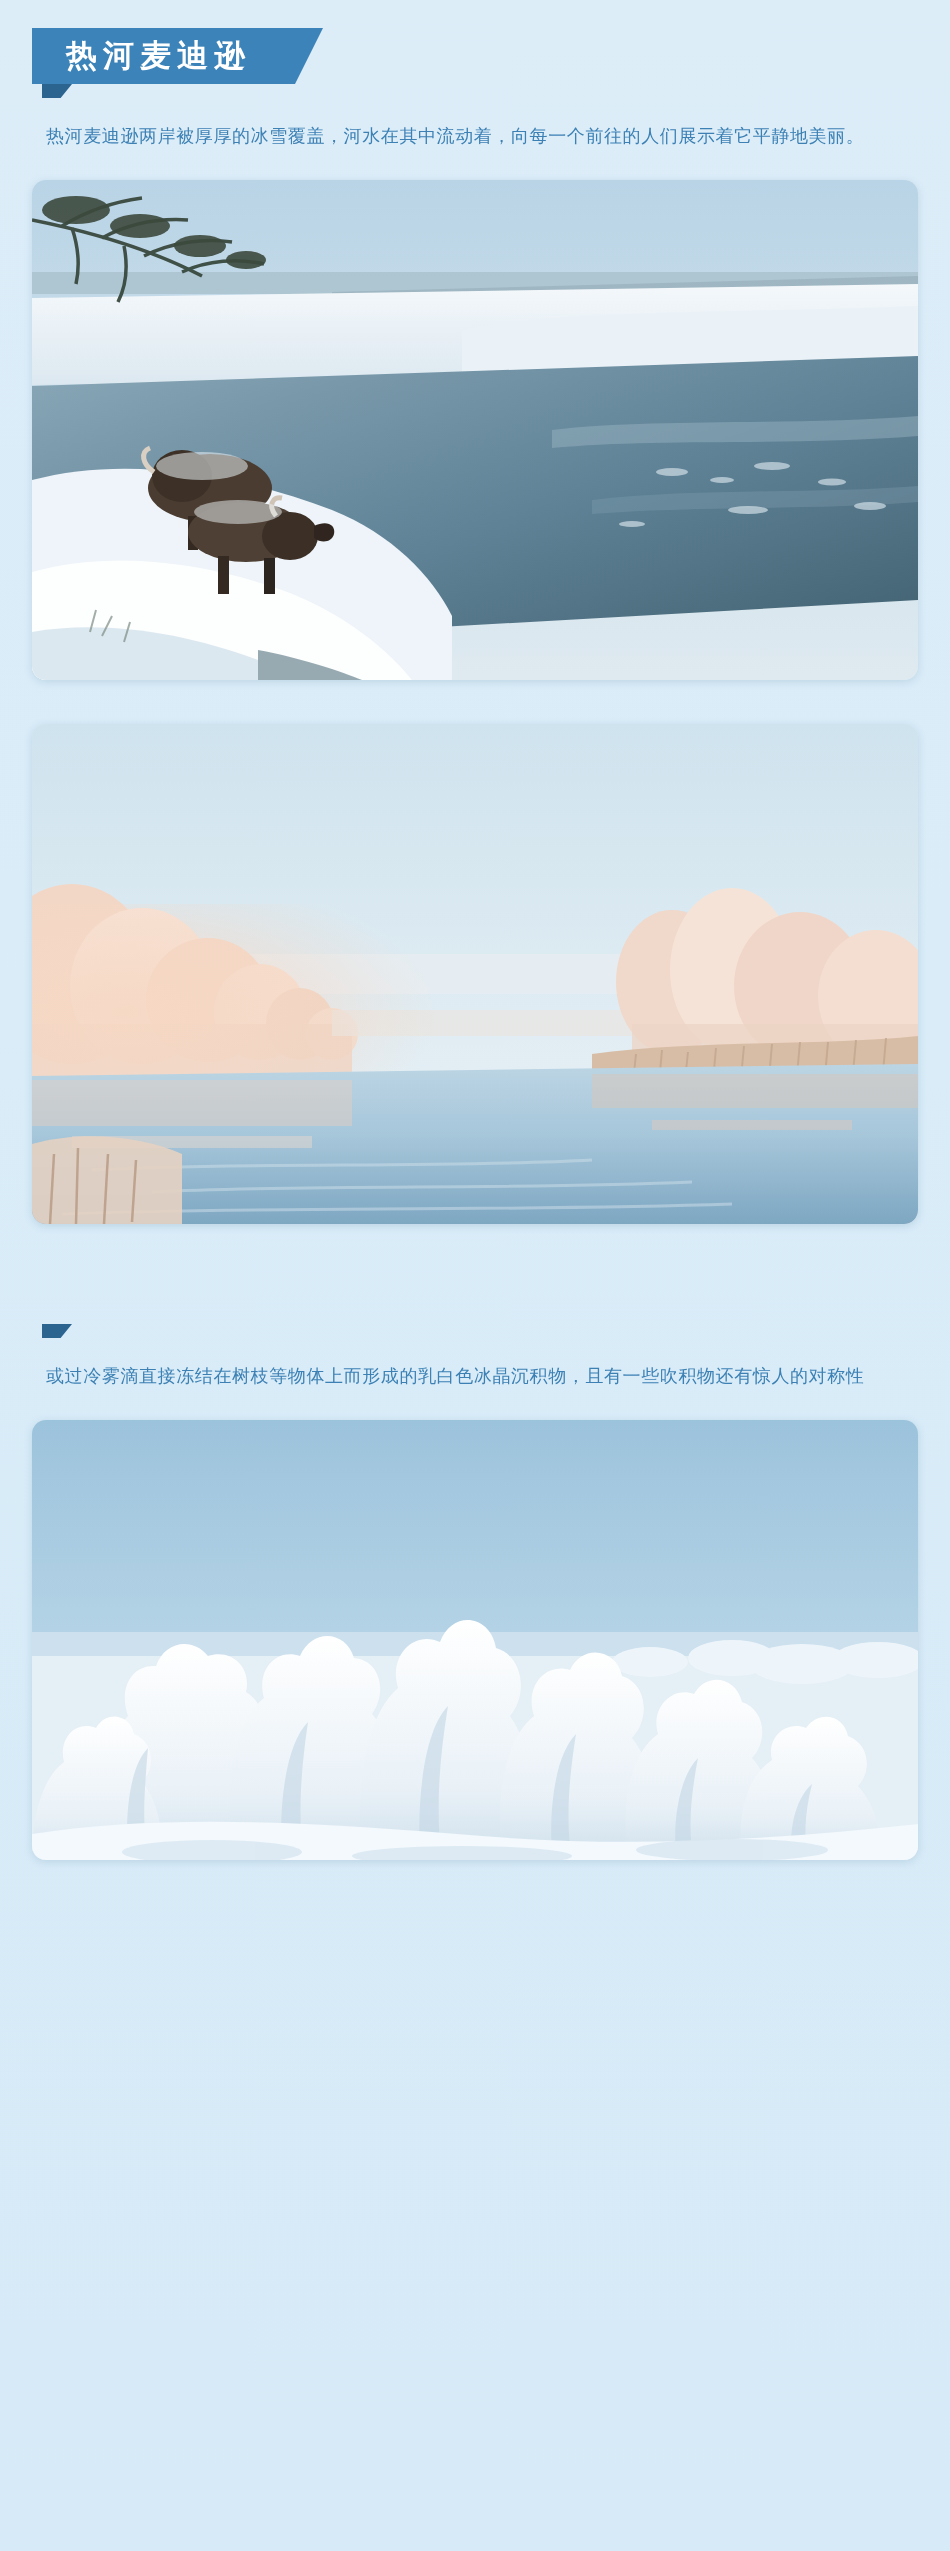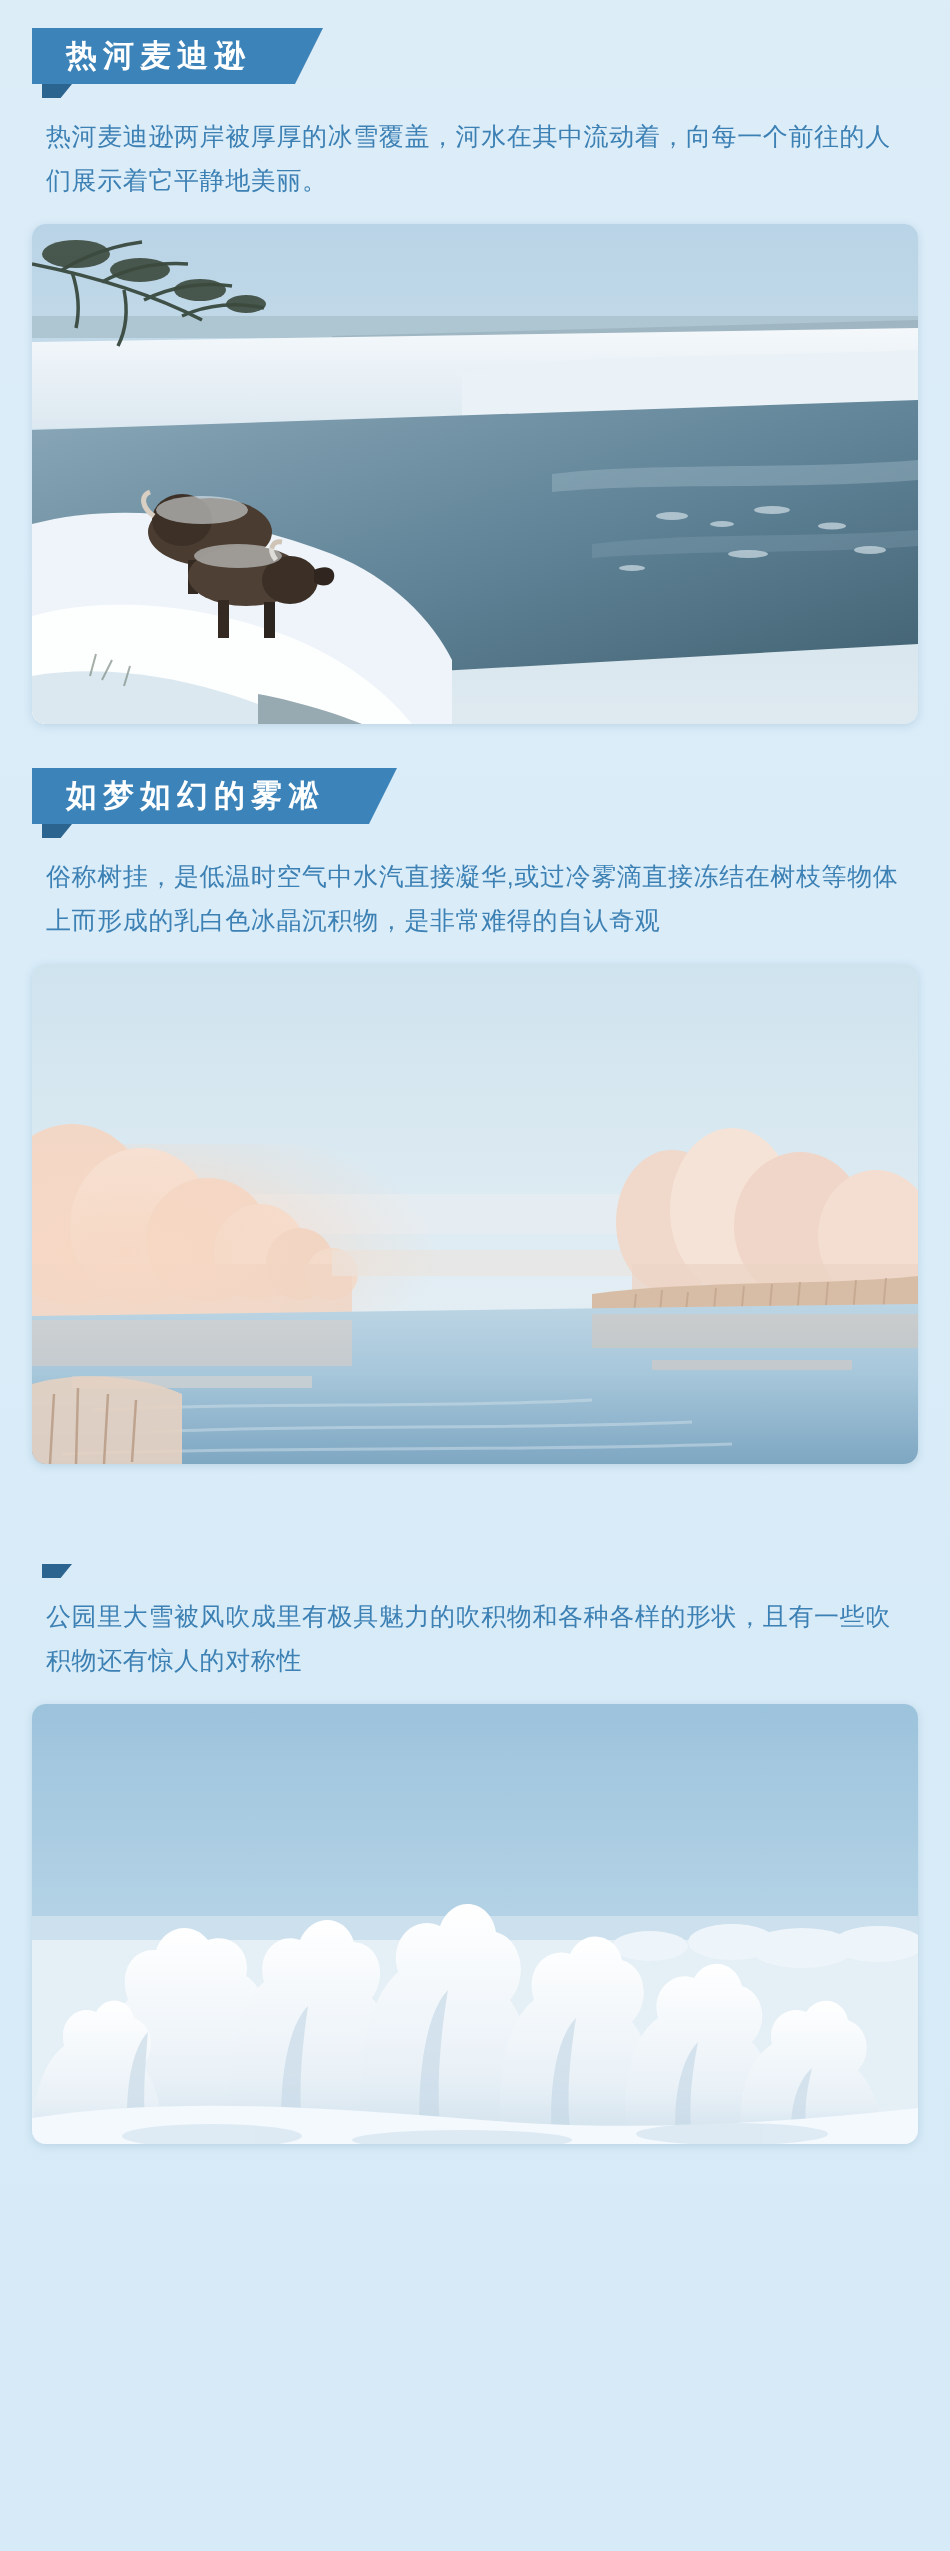--- a/index.html
+++ b/index.html
@@ -57,21 +57,21 @@
     position: absolute;
     left: 10px;
     top: 56px;
     width: 30px;
     height: 14px;
     background: #2c6490;
     clip-path: polygon(0 0, 100% 0, 62% 100%, 0 100%);
   }
   .paragraph {
     color: #3c80b4;
-    font-size: 25px;
+    font-size: 18px;
     line-height: 44px;
     letter-spacing: 0.6px;
     margin: 0 0 22px 0;
     padding: 0 6px 0 14px;
   }
   .photo {
     width: 886px;
     margin: 0 auto 44px auto;
     border-radius: 14px;
     overflow: hidden;
@@ -179,27 +179,20 @@
       </g>
 
       <g stroke="#7e8d84" stroke-width="2" opacity="0.7">
         <path d="M58,452 L64,430"></path>
         <path d="M70,456 L80,436"></path>
         <path d="M92,462 L98,442"></path>
       </g>
     </svg>
   </div>
 
-  <div class="section">
-    <div class="ribbon-wrap">
-      <div class="ribbon">如梦如幻的雾凇</div>
-      <div class="ribbon-shadow"></div>
-    </div>
-    <p class="paragraph">俗称树挂，是低温时空气中水汽直接凝华,或过冷雾滴直接冻结在树枝等物体上而形成的乳白色冰晶沉积物，是非常难得的自认奇观</p>
-  </div>
 
   <div class="photo">
     <svg viewBox="0 0 886 500" preserveAspectRatio="none" role="img">
       <defs>
         <linearGradient id="sky2" x1="0" y1="0" x2="0" y2="1">
           <stop offset="0%" stop-color="#cfe3ee"></stop>
           <stop offset="70%" stop-color="#e3eef4"></stop>
           <stop offset="100%" stop-color="#eef2f2"></stop>
         </linearGradient>
         <linearGradient id="water2" x1="0" y1="0" x2="0" y2="1">
@@ -273,21 +266,21 @@
         <path d="M72,500 L76,430"></path>
           <path d="M100,498 L104,436"></path>
       </g>
     </svg>
   </div>
 
   <div class="section">
     <div class="ribbon-wrap">
       <div class="ribbon-shadow"></div>
     </div>
-    <p class="paragraph">公园里大雪被风吹成里有极具魅力的吹积物和各种各样的形状，且有一些吹积物还有惊人的对称性</p>
+    <p class="paragraph">或过冷雾滴直接冻结在树枝等物体上而形成的乳白色冰晶沉积物，且有一些吹积物还有惊人的对称性</p>
   </div>
 
   <div class="photo">
     <svg viewBox="0 0 886 440" preserveAspectRatio="none" role="img">
       <defs>
         <linearGradient id="sky3" x1="0" y1="0" x2="0" y2="1">
           <stop offset="0%" stop-color="#9cc3dc"></stop>
           <stop offset="60%" stop-color="#b9d6e8"></stop>
           <stop offset="100%" stop-color="#d6e6f0"></stop>
         </linearGradient>

